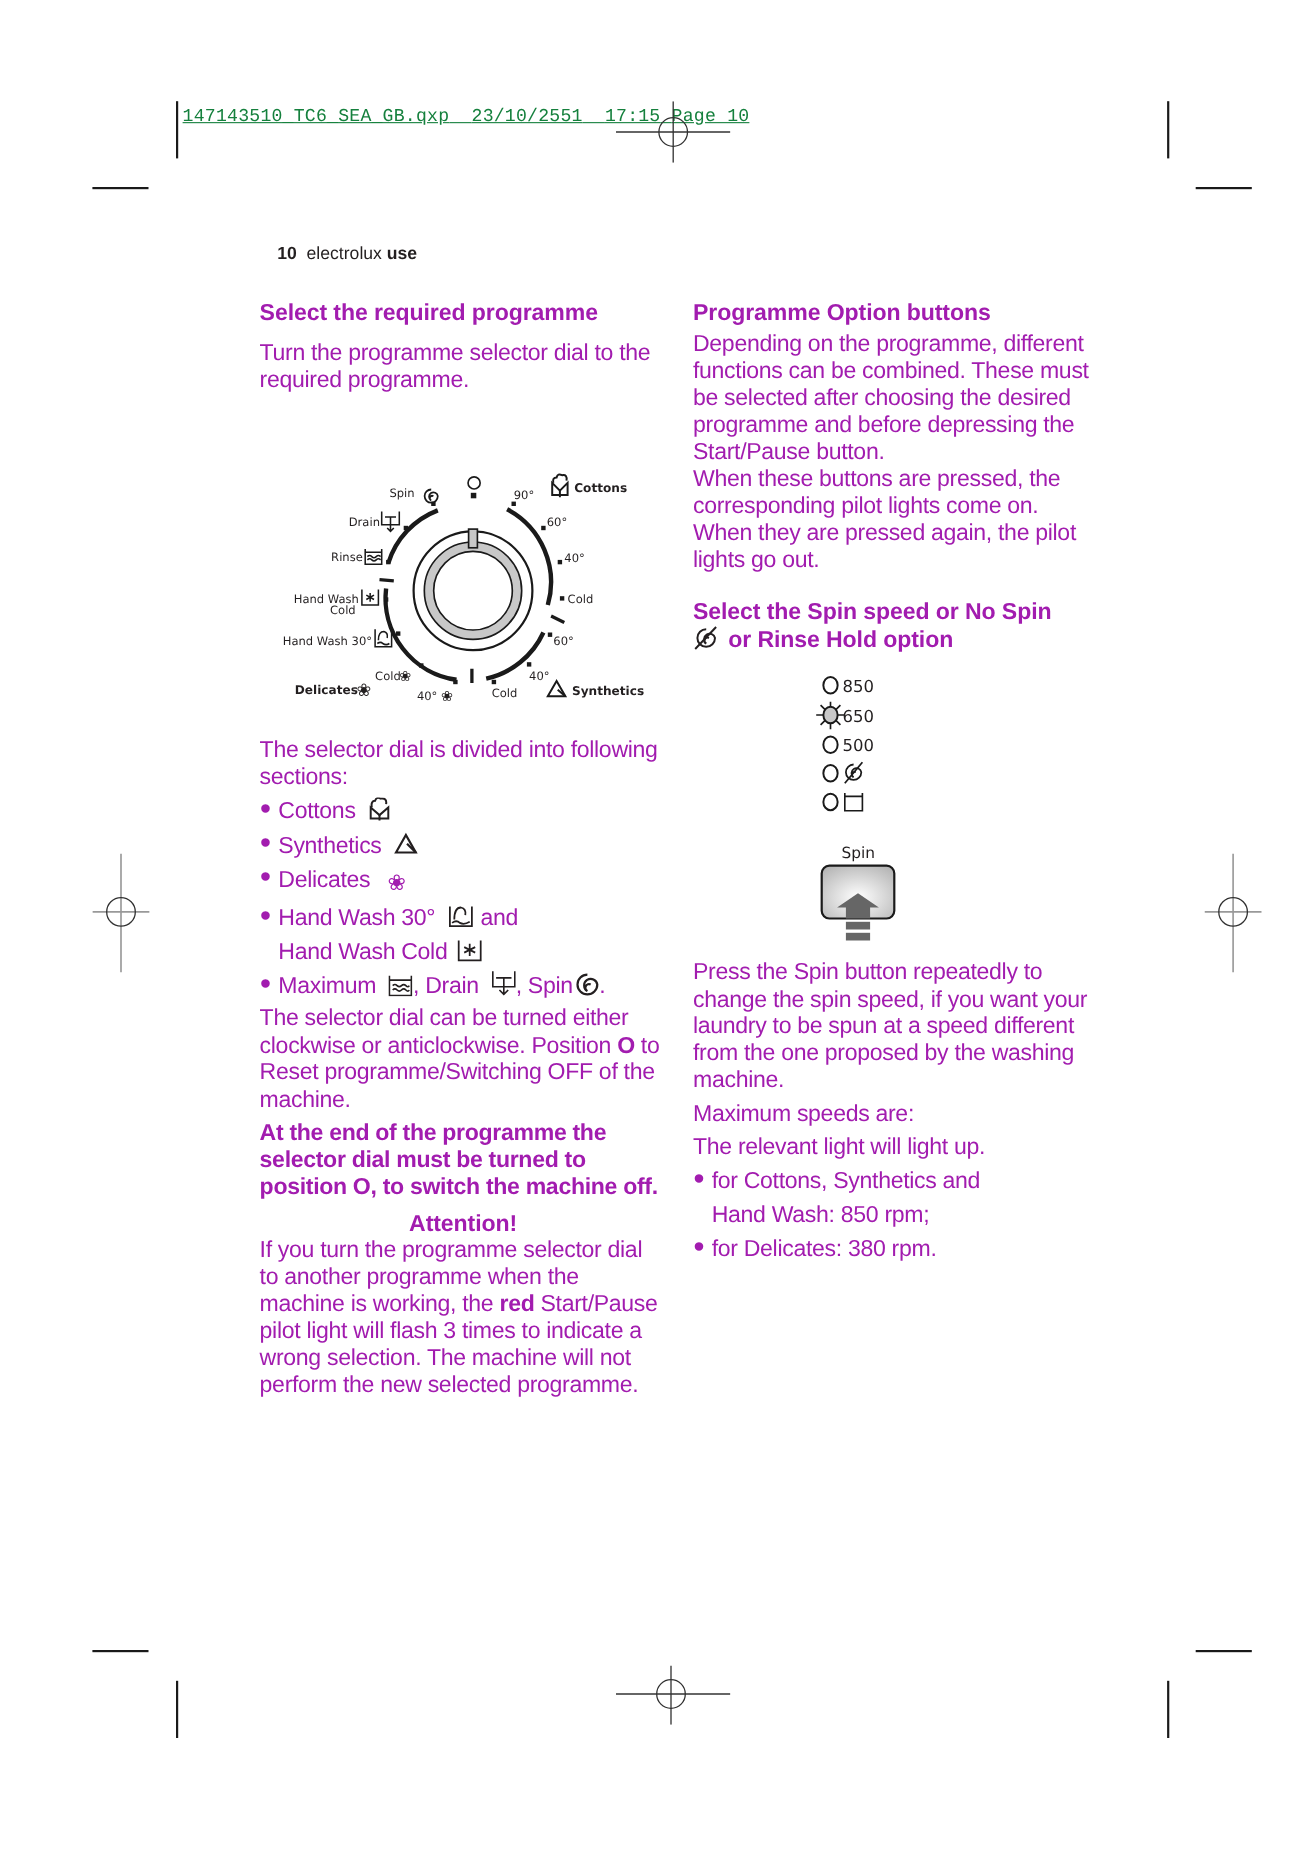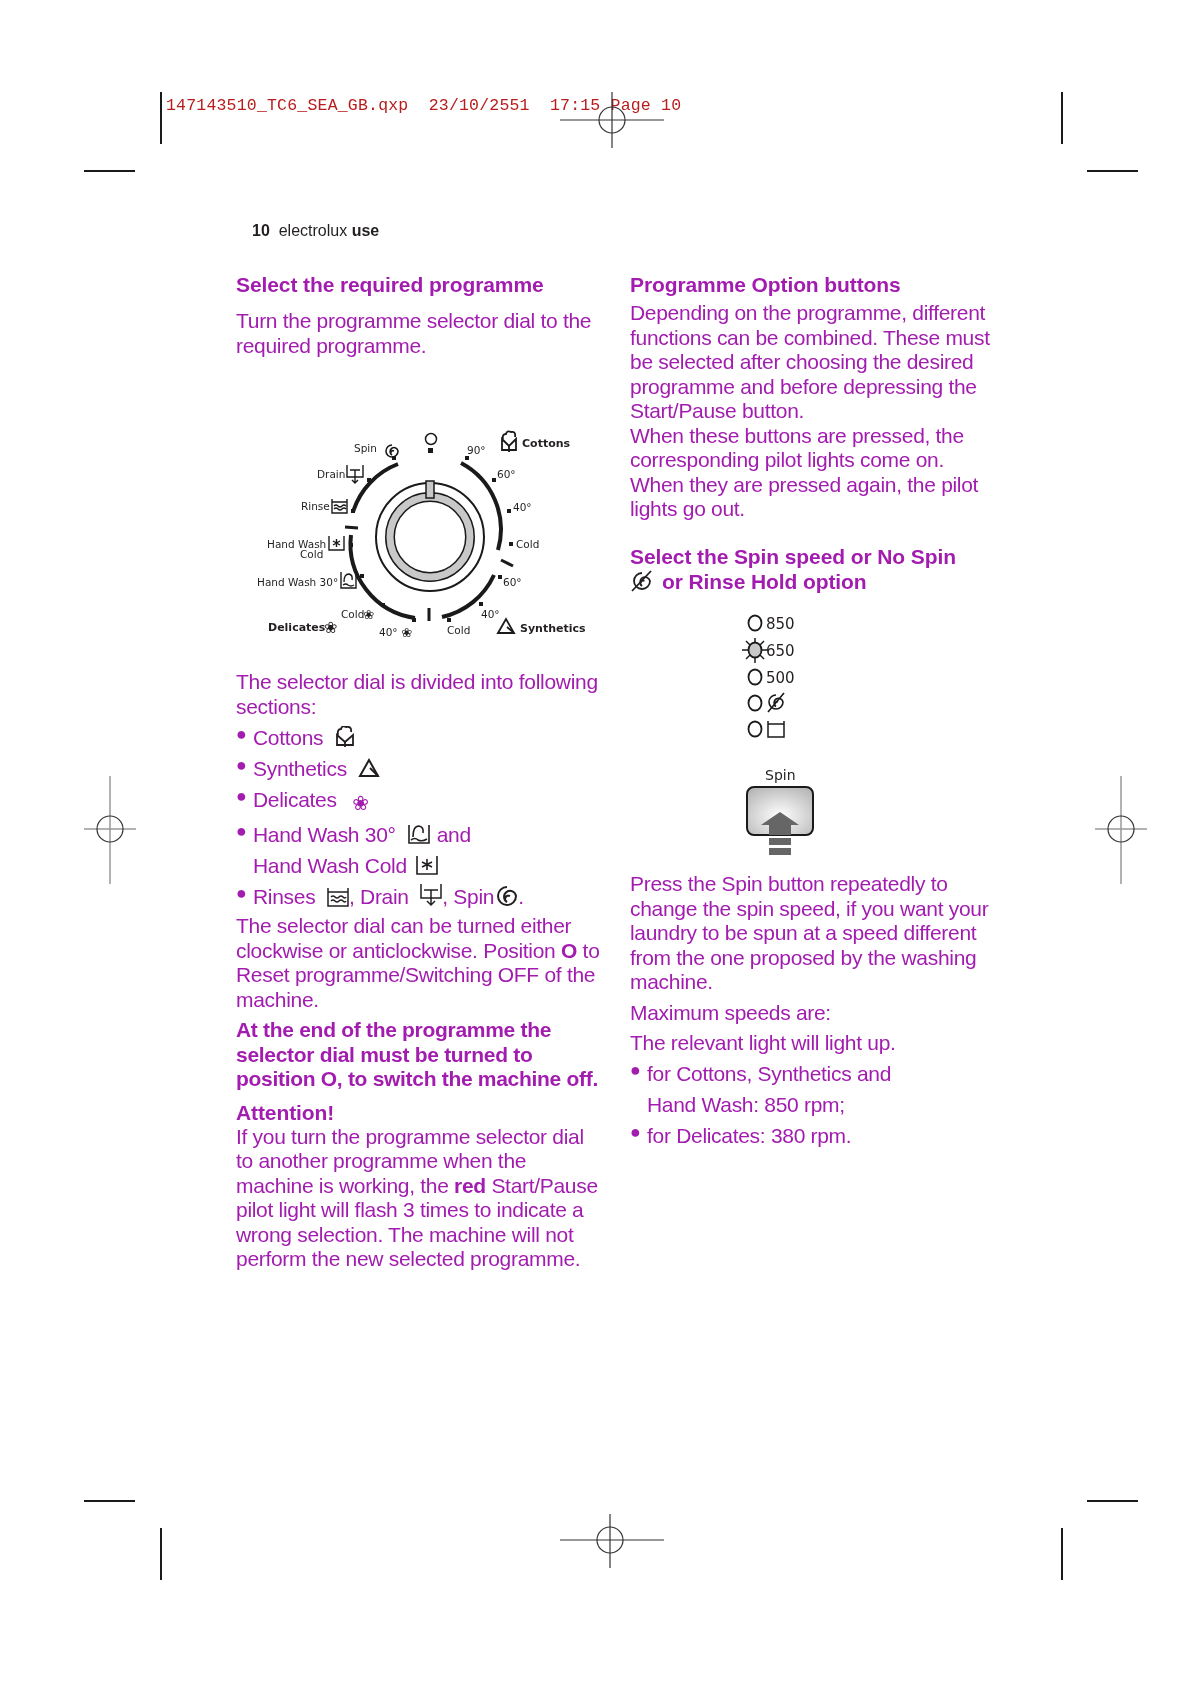--- a/index.html
+++ b/index.html
@@ -1,26 +1,26 @@
 <!DOCTYPE html>
 <html><head>
 <meta charset="utf-8">
 <style>
   html, body { margin:0; padding:0; background:#fff; }
   body { width:1191px; height:1684px; position:relative; overflow:hidden; color:#231f20; font-family:"Liberation Sans", sans-serif; }
   .mark { position:absolute; background:#1a1a1a; }
-  .slug { position:absolute; left:166px; top:96px; font-family:"Liberation Mono", monospace; font-size:16.5px; color:#b91c1c; white-space:pre; letter-spacing:0.2px; }
+  .slug { position:absolute; left:166px; top:96px; font-family:"Liberation Mono", monospace; font-size:16.5px; color:#15803d; white-space:pre; letter-spacing:0.2px;text-decoration:underline; }
   .reg { position:absolute; }
   .pagehead { position:absolute; left:252px; top:222px; font-size:16px; color:#231f20; }
   .pagehead b { font-weight:bold; }
   .col { position:absolute; font-size:21px; line-height:24.5px; color:#a21caf; letter-spacing:-0.3px; }
   .col h2 { font-size:21px; font-weight:bold; margin:0; line-height:25px; letter-spacing:-0.1px; }
   .col p { margin:0; }
   .gap6 { margin-top:6px !important; }
-  .gap8 { margin-top:8px !important; }
+  .gap8 { margin-top:8px !important;text-align:center; }
   .bullet { display:flex; align-items:flex-start; }
   .bullet .dot { width:17px; flex:none; font-size:18px; line-height:24.5px; }
   .ind { padding-left:17px; }
   .li { line-height:31px; }
   .icon { display:inline-block; vertical-align:-3px; margin-left:6px; }
   .boldtxt { font-weight:bold; }
   .dial { position:absolute; left:245px; top:420px; width:360px; height:240px; }
   .dial text { font-family:"DejaVu Sans", sans-serif; fill:#231f20; }
   .spinpanel { position:absolute; left:740px; top:605px; width:100px; height:260px; }
   .spinpanel text { font-family:"DejaVu Sans", sans-serif; fill:#231f20; }
@@ -212,21 +212,21 @@
     <span>Hand Wash Cold</span>
     <svg class="icon" width="24" height="22" viewBox="0 0 24 22" style="margin-left:3px;">
         <g fill="none" stroke="#231f20" stroke-width="1.6">
           <path d="M2 2 L2 20 L22 20 L22 2"></path>
           <path d="M12 5 L12 16 M7 8 L17 13 M17 8 L7 13"></path>
         </g>
       </svg>
   </div>
   <div class="bullet li">
     <span class="dot">●</span>
-    <span><span>Rinses</span>
+    <span><span>Maximum</span>
     <svg class="icon" width="22" height="20" viewBox="0 0 22 20">
           <g fill="none" stroke="#231f20" stroke-width="1.5">
             <path d="M1 1 L1 19 L21 19 L21 1 M1 5 L21 5"></path>
             <path d="M4 10 Q6 8 8 10 Q10 12 12 10 Q14 8 16 10 Q18 12 19 10"></path>
             <path d="M4 14 Q6 12 8 14 Q10 16 12 14 Q14 12 16 14 Q18 16 19 14"></path>
           </g>
         </svg><span>,</span>
     <span>Drain</span>
     <svg class="icon" width="22" height="24" viewBox="0 0 22 24">
           <g fill="none" stroke="#231f20" stroke-width="1.5">

